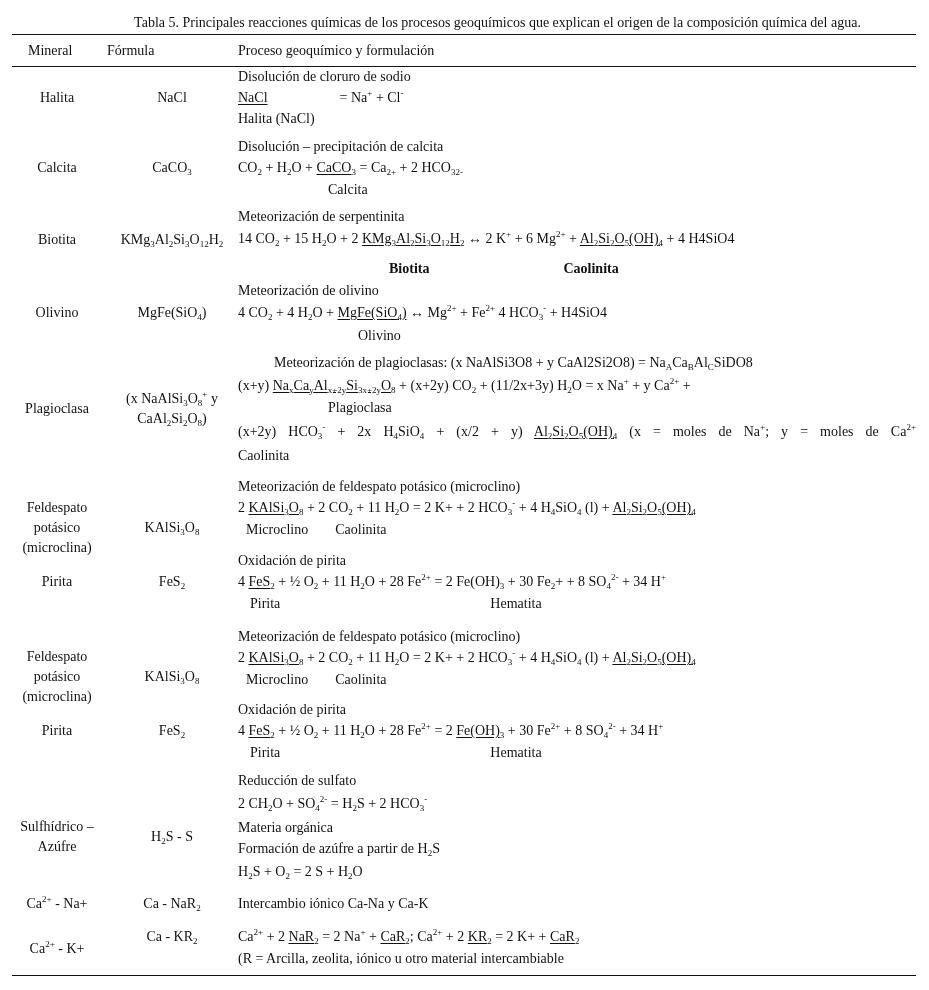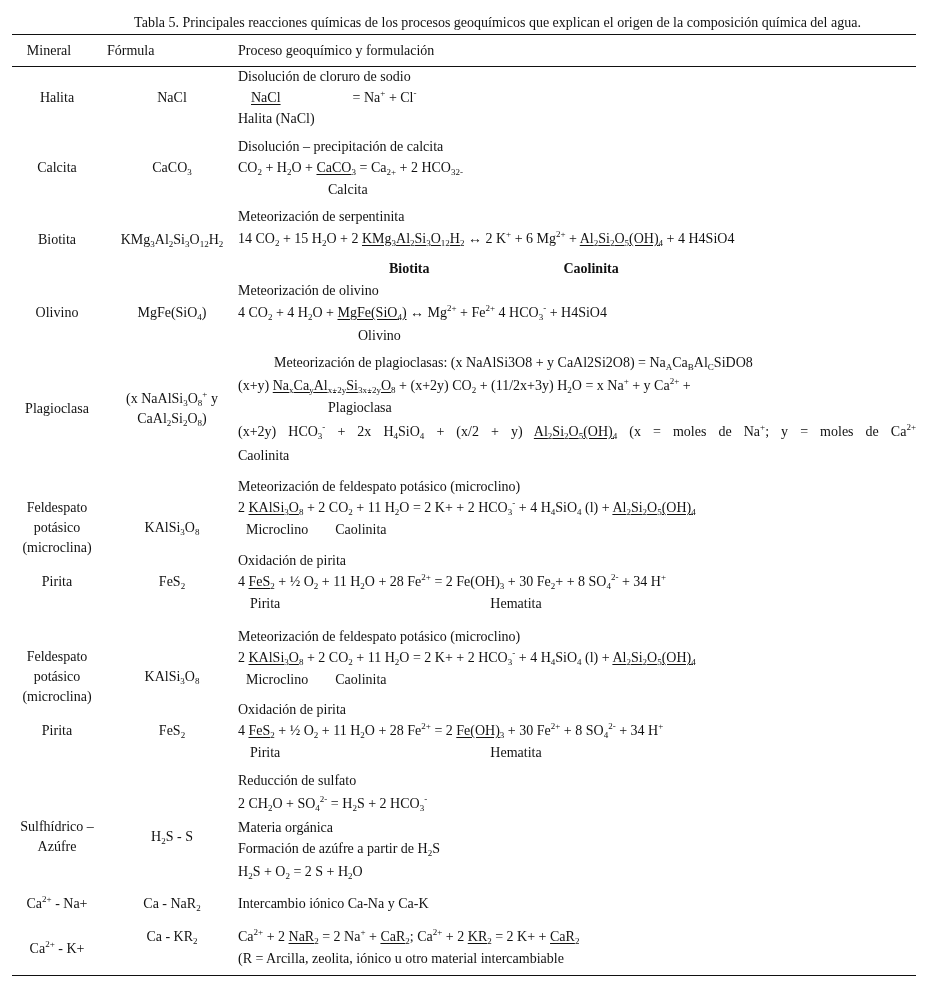--- a/index.html
+++ b/index.html
@@ -10,21 +10,21 @@
   }
   .caption {
     position: absolute; top: 14px; left: 0; width: 929px;
     text-align: center; font-size: 14px; line-height: 18px; padding-left: 33px;
   }
   .rule { position: absolute; left: 12px; width: 904px; height: 0; border-top: 1.3px solid #111; }
   .rule.top { top: 34px; }
   .rule.mid { top: 66px; }
   .rule.bottom { top: 975px; }
   .hdr { position: absolute; top: 41px; line-height: 20px; font-size: 14px; }
-  .hdr.c1 { left: 4px; width: 90px; text-align: center; }
+  .hdr.c1 { left: 28px; width: 90px; }
   .hdr.c2 { left: 107px; width: 124px; }
   .hdr.c3 { left: 238px; }
 
   .row { position: absolute; left: 12px; width: 904px; }
   .cell-min { position: absolute; left: 0; width: 90px; text-align: center; line-height: 20px; }
   .cell-form { position: absolute; left: 95px; width: 130px; text-align: center; line-height: 20px; }
   .cell-proc { position: absolute; left: 226px; width: 678px; }
   .line { height: 20px; line-height: 20px; white-space: nowrap; position: relative; }
   .line.justify { white-space: normal; text-align: justify; text-align-last: justify; word-spacing: 4px; }
   sub, sup { font-size: 9px; line-height: 0; position: relative; vertical-align: baseline; }
@@ -46,21 +46,21 @@
 <div id="table-body">
     <div class="row" style="top: 67px;">
       <div class="cell-min" style="top: 21px;">
         <div class="line"><span>Halita</span></div>
       </div>
       <div class="cell-form" style="top: 21px;">
         <div class="line"><span>NaCl</span></div>
       </div>
       <div class="cell-proc" style="top: 0px;">
         <div class="line" style="position: absolute; left: 0px; width: 678px; top: 0px;"><span>Disolución de cloruro de sodio</span></div>
-        <div class="line" style="position: absolute; left: 0px; width: 678px; top: 21px; margin-left: 13px;"><span class="u"><span>NaCl</span></span><span class="gap" style="width: 72px;"></span><span>=  Na</span><sup>+</sup><span> + Cl</span><sup>-</sup></div>
+        <div class="line" style="position: absolute; left: 0px; width: 678px; top: 21px;"><span class="u"><span>NaCl</span></span><span class="gap" style="width: 72px;"></span><span>=  Na</span><sup>+</sup><span> + Cl</span><sup>-</sup></div>
         <div class="line" style="position: absolute; left: 0px; width: 678px; top: 42px;"><span>Halita  (NaCl)</span></div>
       </div>
     </div>
     <div class="row" style="top: 137px;">
       <div class="cell-min" style="top: 21px;">
         <div class="line"><span>Calcita</span></div>
       </div>
       <div class="cell-form" style="top: 21px;">
         <div class="line"><span>CaCO</span><sub>3</sub></div>
       </div>

